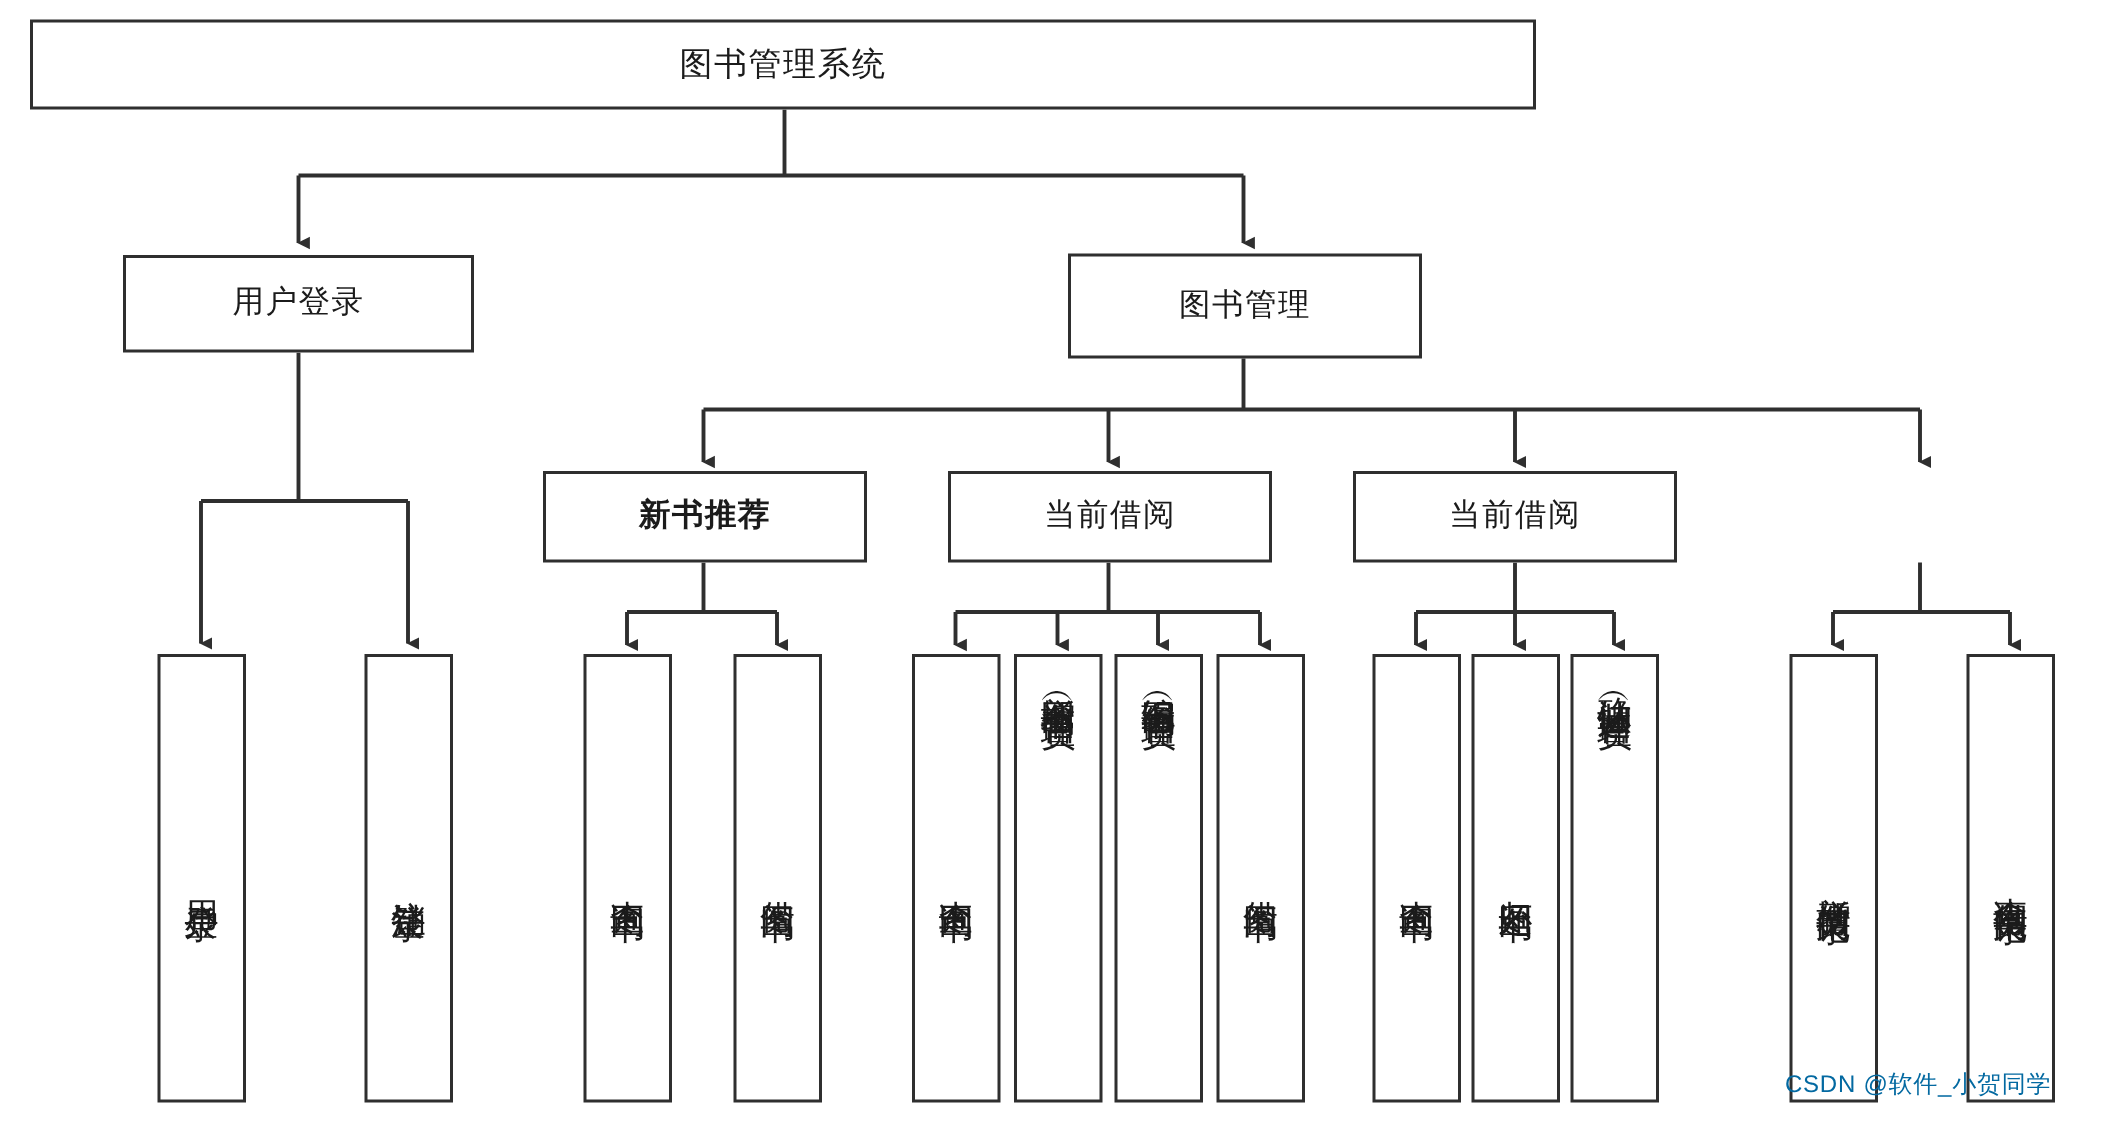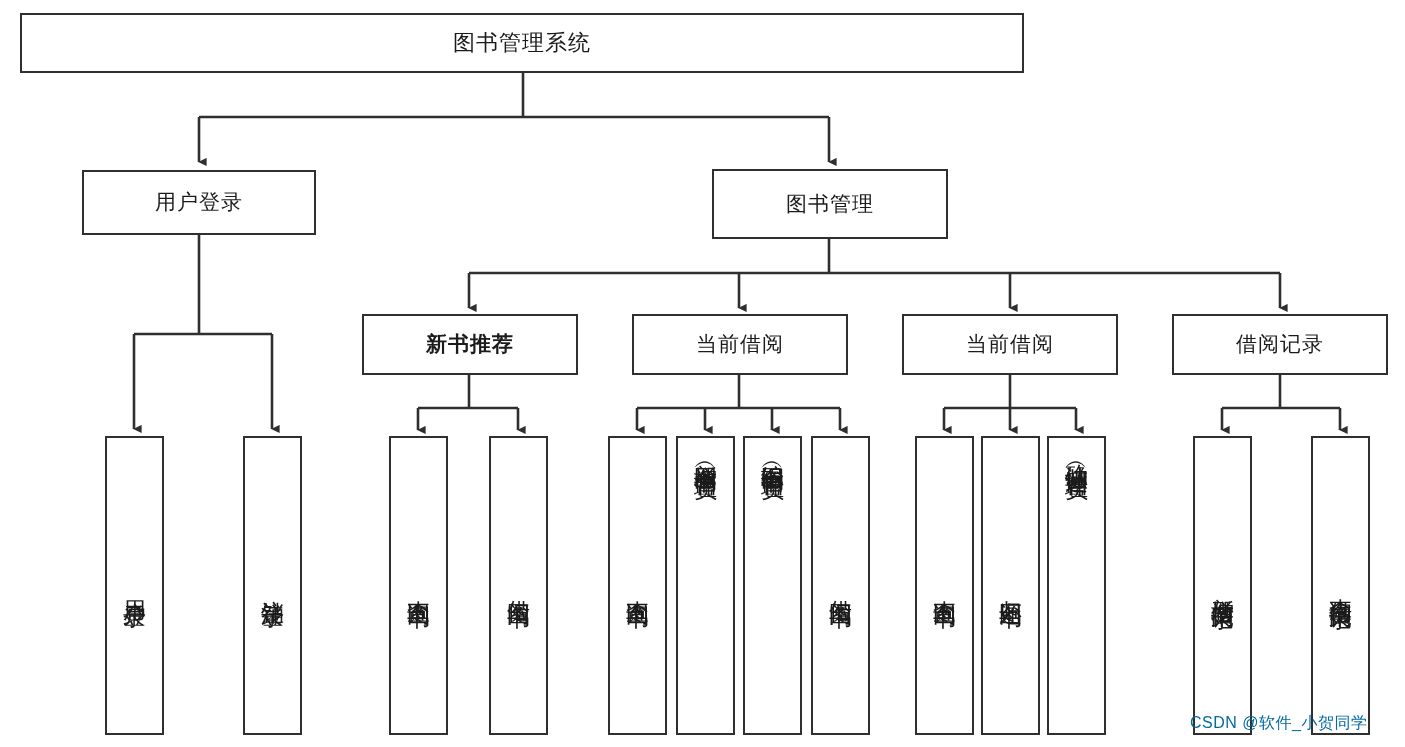--- a/index.html
+++ b/index.html
@@ -123,23 +123,20 @@
 
   <div class="node" style="left:362px;top:314px;width:216px;height:61px;font-weight:bold;">
     <span class="lbl">新书推荐</span>
   </div>
   <div class="node" style="left:632px;top:314px;width:216px;height:61px;">
     <span class="lbl">当前借阅</span>
   </div>
   <div class="node" style="left:902px;top:314px;width:216px;height:61px;">
     <span class="lbl">当前借阅</span>
   </div>
-  <div class="node" style="left:1172px;top:314px;width:216px;height:61px;">
-    <span class="lbl">借阅记录</span>
-  </div>
 
   <div class="node leaf mid" style="left:105px;top:436px;width:59px;height:299px;">
     <span class="lbl">用户登录</span>
   </div>
   <div class="node leaf mid" style="left:243px;top:436px;width:59px;height:299px;">
     <span class="lbl">注销登录</span>
   </div>
 
   <div class="node leaf mid" style="left:389px;top:436px;width:59px;height:299px;">
     <span class="lbl">查询图书</span>

